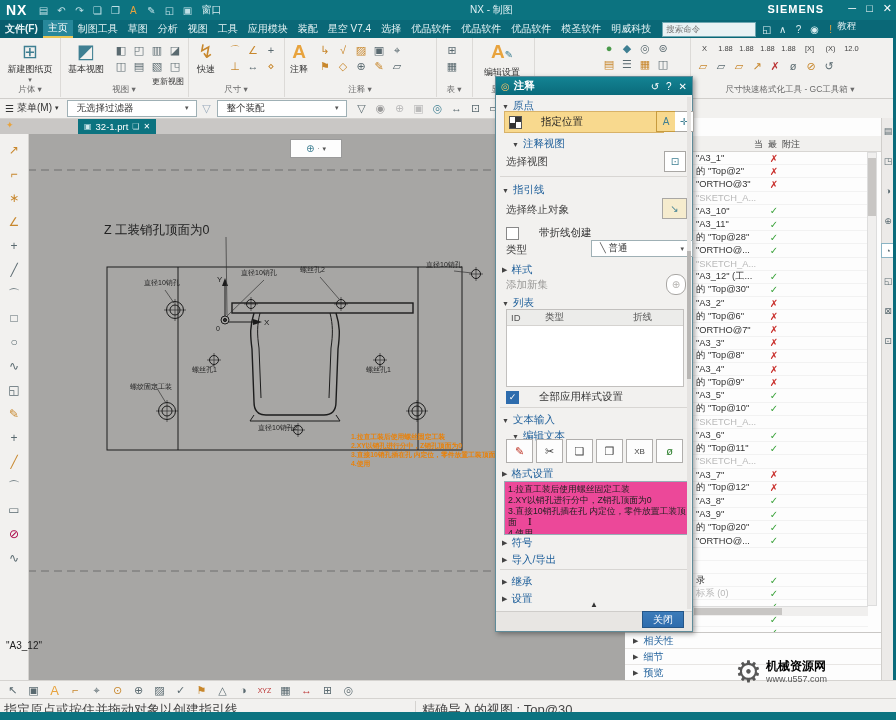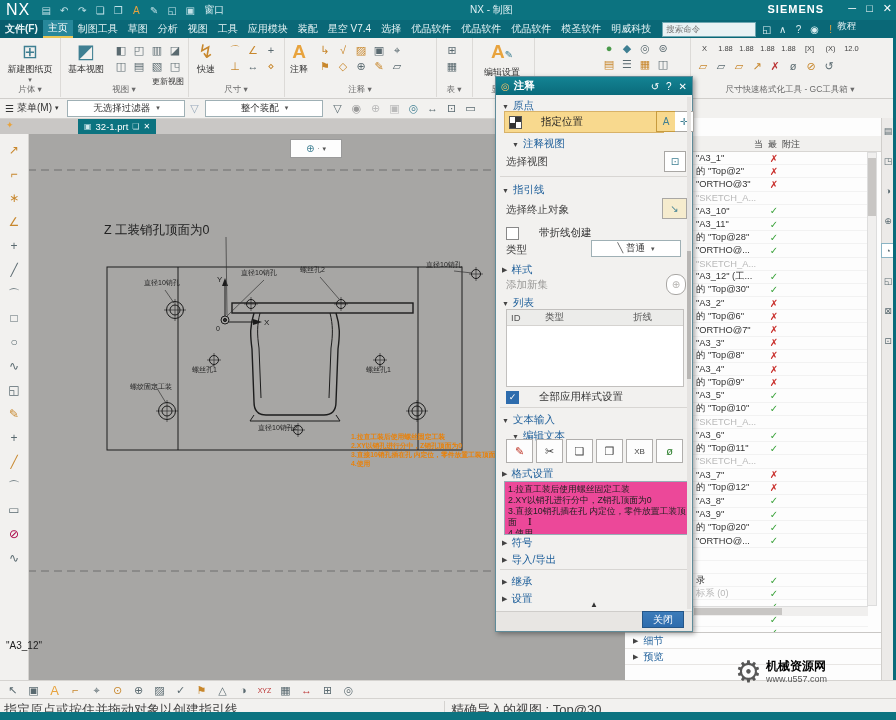--- a/index.html
+++ b/index.html
@@ -1,21 +1,21 @@
 <!DOCTYPE html>
 <html><head>
 <meta charset="utf-8">
 <style>
   html,body{margin:0;padding:0}
   body{width:896px;height:720px;position:relative;overflow:hidden;
        font-family:"Liberation Sans","DejaVu Sans",sans-serif;background:#a7a6a4;}
   .abs{position:absolute}
   
   .titlebar{left:0;top:0;width:896px;height:20px;background:#0c7380;display:flex;align-items:center;color:#fff;z-index:80}
-  .nx-logo{font-weight:normal;font-size:16px;margin:0 8px 0 6px;letter-spacing:1px}
+  .nx-logo{font-weight:bold;font-size:14px;margin:0 8px 0 6px;letter-spacing:1px}
   .qa-icons{display:flex;align-items:center;gap:2px}
   .qa-icons .tbi{color:#bfe0e6;width:16px;height:14px;font-size:10px}
   .win-title{position:absolute;left:470px;top:3px;font-size:10px;color:#dff0f3}
   .brand{position:absolute;right:72px;top:3px;font-weight:bold;font-size:11px;letter-spacing:1px}
   .winctl{position:absolute;right:4px;top:2px;display:flex;gap:10px;font-size:11px}
   .winctl span{cursor:default}
   .window-menu{font-size:10px;color:#d8ecef;margin-left:6px}
   
   .menubar{left:0;top:20px;width:896px;height:18px;background:#0a6877;display:flex;align-items:stretch;z-index:79}
   .mtab{display:flex;align-items:center;padding:0 5px;font-size:10px;color:#e8f4f6;white-space:nowrap;cursor:default}
@@ -33,21 +33,21 @@
   .bigbtn .bglyph{font-size:19px;line-height:22px;color:#3f7f92}
   .bigbtn .blabel{font-size:9px;color:#333;white-space:nowrap}
   .bigbtn .bcaret{font-size:7px;color:#666}
   .igrid{position:absolute;display:flex;flex-wrap:wrap}
   .tbi{display:inline-flex;align-items:center;justify-content:center;width:18px;height:16px;font-size:11px;color:#5a6a70;cursor:default}
   .tbi.hl{background:#fff;outline:1px solid #8ab4c4;color:#2e6cad}
   .gc-txt .tbi{font-size:7.5px;width:21px;color:#444}
   
   .toolbar3{left:0;top:98px;width:896px;height:20px;background:#f2f1ef;border-bottom:1px solid #d5d3d0;display:flex;align-items:center;z-index:9}
   .menu-btn{display:flex;align-items:center;font-size:10px;color:#333;padding:0 5px;gap:3px}
-  .dd{height:15px;border:1px solid #9fb0b5;background:#fff;font-size:9.5px;color:#333;display:flex;align-items:center;padding:0 2px;justify-content:center}
+  .dd{height:15px;border:1px solid #9fb0b5;background:#fff;font-size:9.5px;color:#333;display:flex;align-items:center;padding:0 8px;justify-content:space-between}
   .dd .caret{font-size:7px;color:#555;margin-left:6px}
   .t3icons{display:flex;align-items:center;margin-left:5px;gap:1px}
   
   .tabbar{left:0;top:118px;width:896px;height:16px;background:#c9c7c5;z-index:8}
   .parttab{position:absolute;left:78px;top:0;height:16px;background:#0c7380;color:#fff;display:flex;align-items:center;font-size:9.5px;padding:0 6px;gap:4px}
   .parttab .ticn{font-size:8px;color:#cfe8ec}
   
   .leftbar{left:0;top:134px;width:28px;height:546px;background:#f2f1ef;border-right:1px solid #d5d3d0;display:flex;flex-direction:column;align-items:center;padding-top:4px;z-index:5}
   .leftbar .tbi{width:22px;height:24px;font-size:12px}
   
@@ -105,21 +105,21 @@
   .secrow .arr{font-size:7px;color:#444}
   
   .resourcebar{left:881px;top:118px;width:12px;height:594px;background:#eceae8;border-left:1px solid #d0cecb;display:flex;flex-direction:column;align-items:center;padding-top:6px;gap:17px;z-index:11}
   .resourcebar .tbi{width:12px;height:13px;font-size:9px;color:#5a6a70}
   .appedge{left:893px;top:20px;width:3px;height:692px;background:#0a6b7b;z-index:13}
   
   .bottombar{left:0;top:680px;width:896px;height:18px;background:#f2f1ef;border-top:1px solid #d5d3d0;display:flex;align-items:center;padding-left:2px;z-index:15}
   .bottombar .tbi{width:21px;height:16px;font-size:11px}
   .statusbar{left:0;top:698px;width:896px;height:14px;background:#f2f1ef;border-top:1px solid #d5d3d0;z-index:15;font-size:13px;color:#444}
   .statusbar .prompt{position:absolute;left:4px;top:2px}
-  .statusbar .rmsg{position:absolute;left:444px;top:2px;border-left:1px solid #d5d3d0;padding-left:6px}
+  .statusbar .rmsg{position:absolute;left:415px;top:2px;border-left:1px solid #d5d3d0;padding-left:6px}
   .bottomstrip{left:0;top:712px;width:896px;height:8px;background:#0c7380;z-index:15}
   
   .watermark{left:735px;top:645px;width:155px;height:52px;z-index:70;display:flex;align-items:center;gap:4px}
   .wm-gear{font-size:30px;color:#3c3c3c;opacity:.85}
   .wm-name{font-size:12px;font-weight:bold;color:#000000;line-height:16px}
   .wm-url{font-size:9px;color:#555}
   svg text{font-family:"Liberation Sans","DejaVu Sans",sans-serif}
 </style>
 </head>
 <body>
@@ -716,20 +716,24 @@
       <span class="thumb"></span>
     </div>
   <div class="hscroll">
       <span class="thumb"></span>
     </div>
 </div>
 
 <div class="abs secpanel" id="sec-panel">
     <div class="secrow">
       <span class="arr">▶</span>
+      <span>相关性</span>
+    </div>
+    <div class="secrow">
+      <span class="arr">▶</span>
       <span>细节</span>
     </div>
     <div class="secrow">
       <span class="arr">▶</span>
       <span>预览</span>
     </div>
   </div>
 
 <div class="abs resourcebar">
     <span class="tbi">▤</span>

